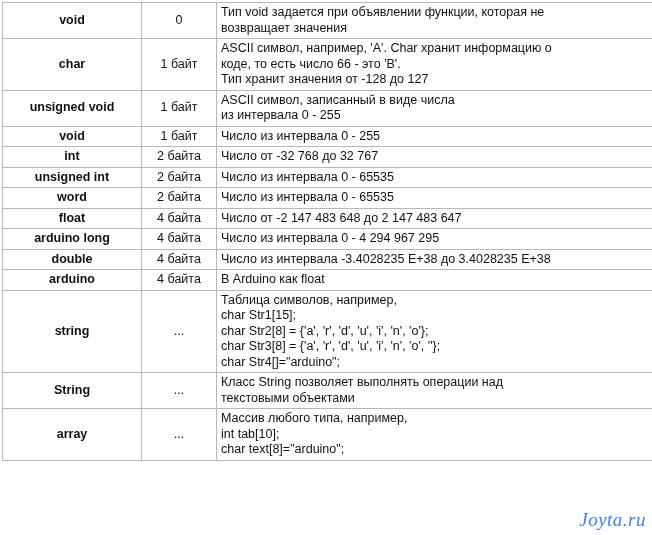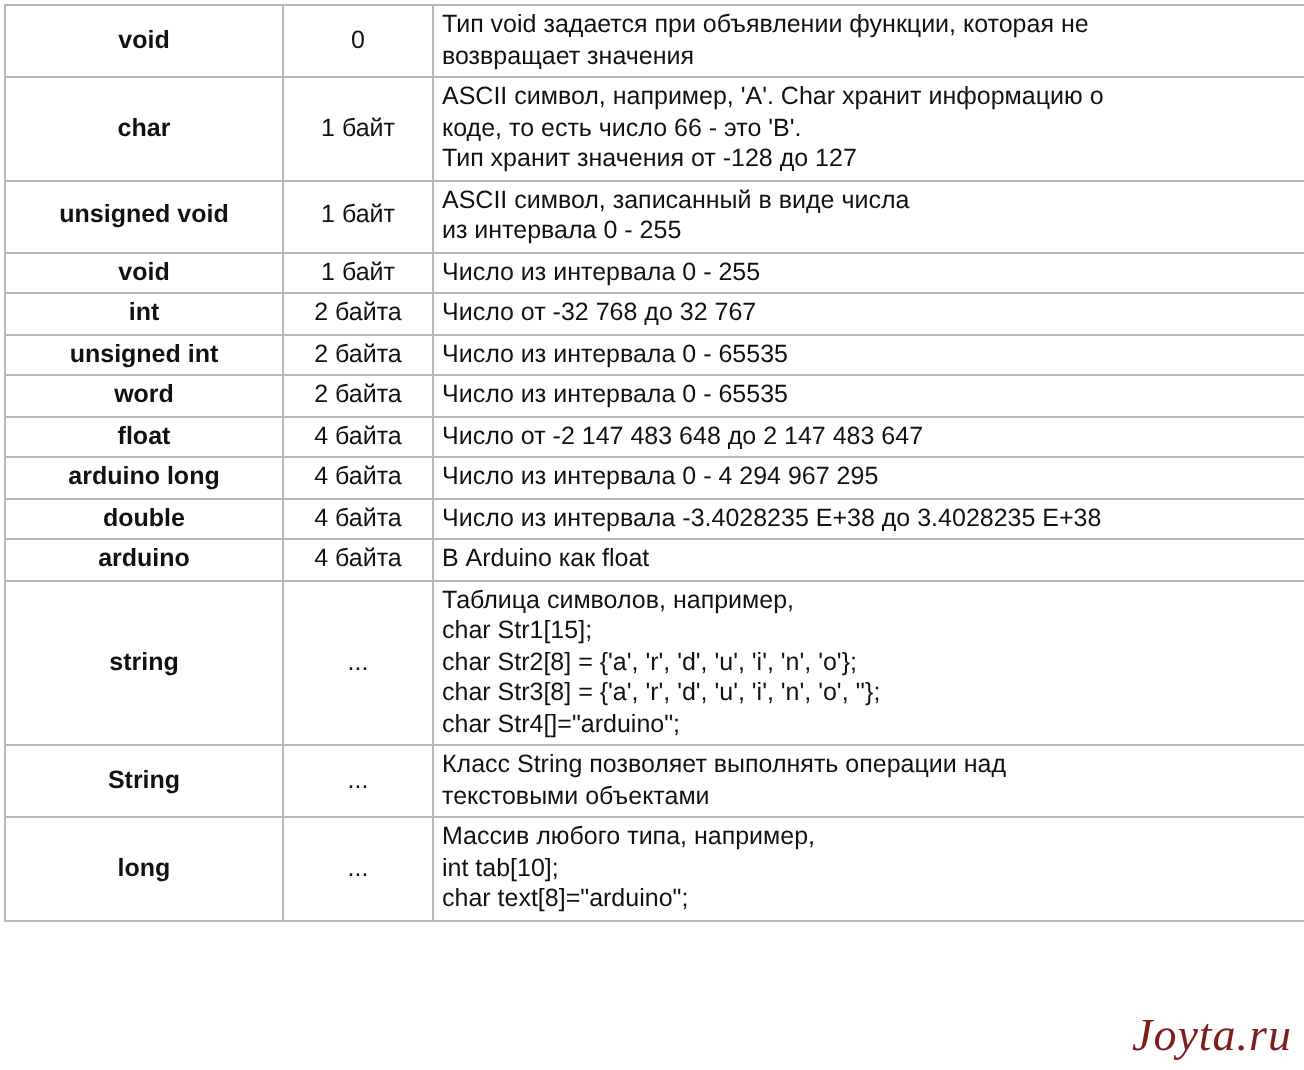--- a/index.html
+++ b/index.html
@@ -49,23 +49,23 @@
     padding-left: 7px;
   }
   .desc-line {
     white-space: pre;
   }
   .watermark {
     position: absolute;
     right: 6px;
     bottom: 4px;
     font-family: "Liberation Serif", serif;
-    font-size: 23px;
+    font-size: 19px;
     font-style: italic;
-    color: #7f1d1d;
+    color: #3b82f6;
     letter-spacing: 0.5px;
     user-select: none;
   }
 </style>
 </head>
 <body>
 
 <div class="table-wrap">
   <table class="types">
     <tbody>
@@ -163,21 +163,21 @@
         </tr>
         <tr>
           <td class="c-name">String</td>
           <td class="c-size">...</td>
           <td class="c-desc">
             <div class="desc-line">Класс String позволяет выполнять операции над</div>
             <div class="desc-line">текстовыми объектами</div>
           </td>
         </tr>
         <tr>
-          <td class="c-name">long</td>
+          <td class="c-name">array</td>
           <td class="c-size">...</td>
           <td class="c-desc">
             <div class="desc-line">Массив любого типа, например,</div>
             <div class="desc-line">int tab[10];</div>
             <div class="desc-line">char text[8]="arduino";</div>
           </td>
         </tr>
       </tbody>
   </table>
 </div>

